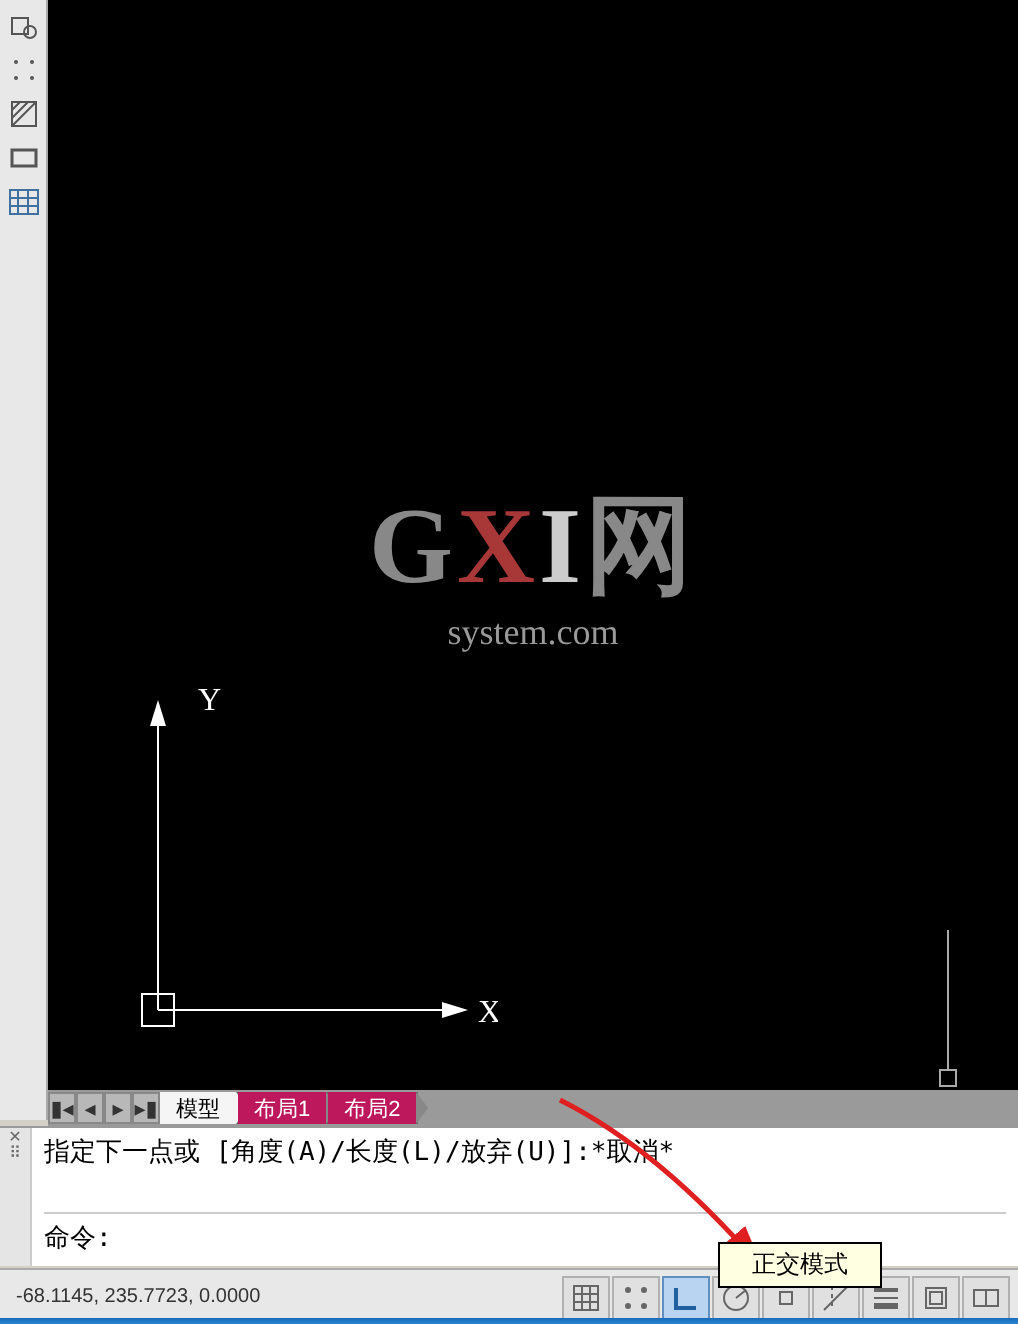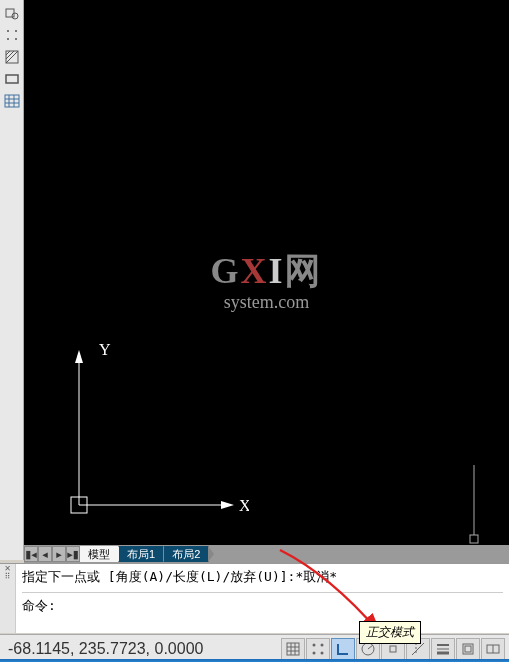--- a/index.html
+++ b/index.html
@@ -50,21 +50,21 @@
     .watermark {
       position: absolute;
       left: 50%;
       top: 50%;
       transform: translate(-50%, -40%);
       color: #888;
       text-align: center;
       pointer-events: none;
     }
     .watermark .big {
-      font-size: 36px;
+      font-size: 54px;
       font-weight: bold;
       font-family: Georgia, serif;
       letter-spacing: 2px;
     }
     .watermark .big .x { color: #a83838; }
     .watermark .big .i { color: #ccc; }
     .watermark .sub { font-size: 18px; color: #999; font-family: Georgia, serif; margin-top: -4px; }
     .cursor-mark {
       position: absolute;
       right: 28px;
@@ -91,21 +91,21 @@
       justify-content: center;
       color: #333;
       cursor: pointer;
       background: #b8b8b8;
       border: 1px solid #888;
       margin: 0;
     }
     .tab {
       height: 16px;
       padding: 0 8px;
-      background: #0c4a6e;
+      background: #be185d;
       color: #fff;
       border-right: 1px solid #666;
       display: flex;
       align-items: center;
       cursor: pointer;
       position: relative;
     }
     .tab.active { background: #f5f5f5; color: #000; text-align: center; }
     .tab::after {
       content: '';
@@ -143,37 +143,37 @@
       padding: 3px 6px;
       font-family: SimSun, monospace;
       font-size: 13px;
       color: #000;
       line-height: 1.6;
       position: relative;
     }
     .cmd-line { white-space: nowrap; }
     .cmd-input-row {
       border-top: 1px solid #ccc;
-      margin-top: 4px;
+      margin-top: 18px;
       padding-top: 3px;
     }
     .status-bar {
       position: absolute;
       left: 0;
       bottom: 0;
       right: 0;
       height: 28px;
       background: #e8e8e8;
       border-top: 1px solid #aaa;
       display: flex;
       align-items: center;
     }
     .coords {
       padding: 0 8px;
-      font-size: 16px;
+      font-size: 10px;
       color: #333;
       min-width: 200px;
     }
     .status-icons {
       display: flex;
       gap: 1px;
       margin-left: auto;
       padding-right: 4px;
     }
     .status-btn {
@@ -185,25 +185,24 @@
       align-items: center;
       justify-content: center;
       cursor: pointer;
     }
     .status-btn.active { background: #b8d4f0; border-color: #6090c0; }
     .status-btn svg { width: 16px; height: 16px; }
     .tooltip {
       position: absolute;
       background: #ffffe1;
       border: 1px solid #000;
-      padding: 2px 6px;
+      padding: 2px 16px;
       font-size: 12px;
       color: #000;
       z-index: 100;
-      font-style: italic;
     }
     .arrow-annotation {
       position: absolute;
       pointer-events: none;
       z-index: 50;
     }
     .taskbar-edge {
       position: absolute;
       bottom: -1px;
       left: 0;

